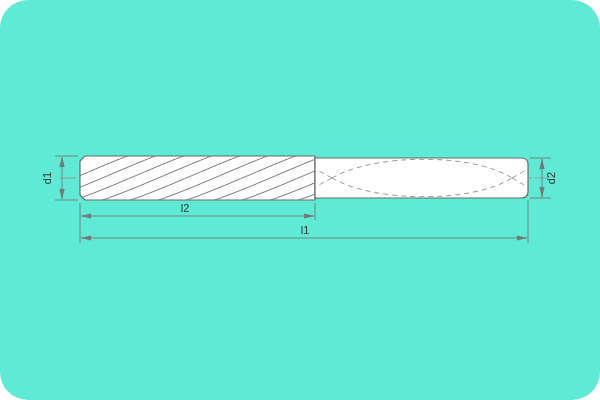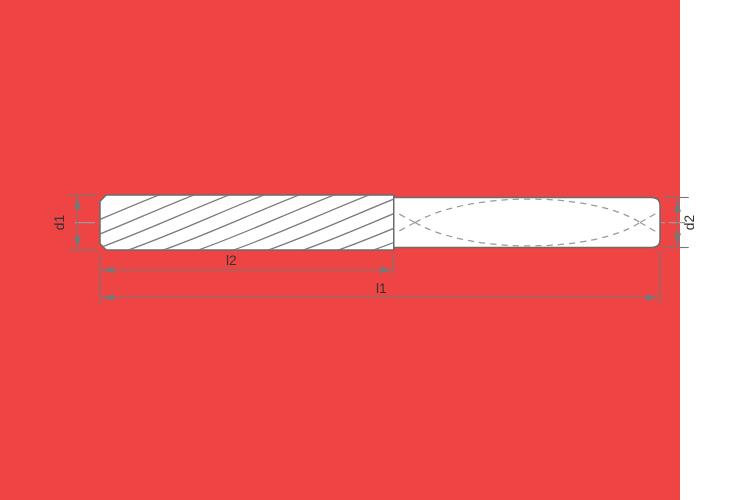--- a/index.html
+++ b/index.html
@@ -6,23 +6,24 @@
     margin: 0;
     padding: 0;
     background: #ffffff;
     width: 600px;
     height: 400px;
     overflow: hidden;
     font-family: "Liberation Sans", sans-serif;
   }
   .canvas {
     position: relative;
-    width: 544px;
+    width: 600px;
     height: 400px;
-    background: #ef4444;
+    background: #5eead4;
+    border-radius: 28px;
   }
   svg { display: block; }
   text {
     font-family: "Liberation Sans", sans-serif;
     font-size: 11px;
   }
 </style>
 </head>
 <body>
 

